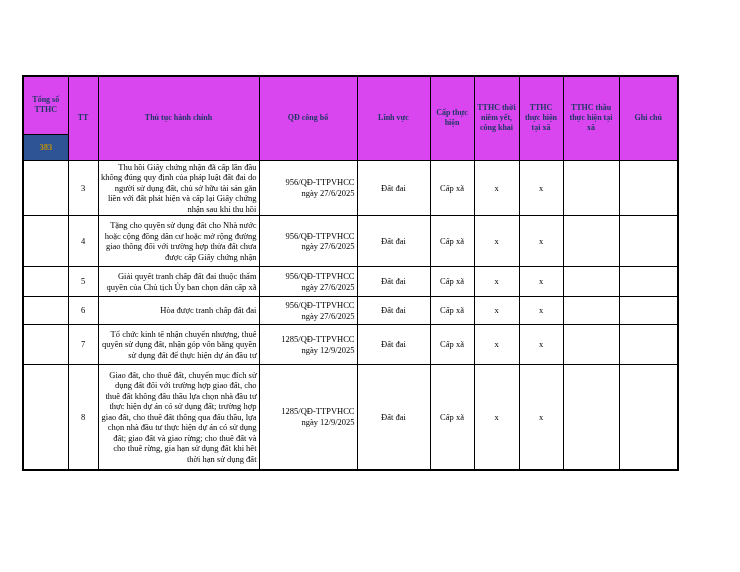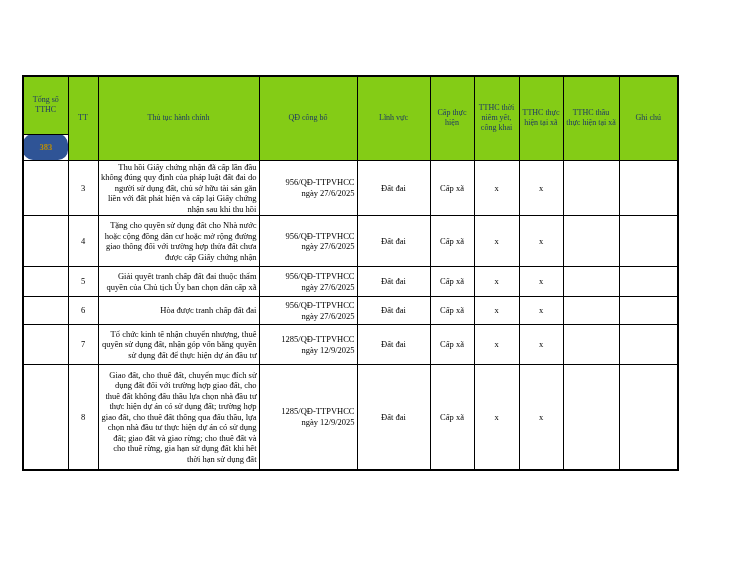--- a/index.html
+++ b/index.html
@@ -23,35 +23,34 @@
   table.tthc th, table.tthc td {
     border: 1px solid #000000;
     padding: 1px 2px;
     vertical-align: middle;
     overflow: hidden;
   }
   
   tr.hdr-main { height: 58px; }
   tr.hdr-sub  { height: 26px; }
   th.col-head {
-    background: #84cc16;
+    background: #d946ef;
     color: #1F3864;
-    font-weight: normal;
+    font-weight: bold;
     font-size: 8px;
     line-height: 1.3;
     text-align: center;
   }
   th.total-label { padding: 0 7px; }
   td.total-cell {
     background: #2F5496;
     color: #BF8F00;
     font-weight: bold;
     font-size: 8.5px;
     text-align: center;
-    border-radius: 10px;
   }
   
   tbody td { font-size: 8.5px; line-height: 1.24; }
   td.c-center { text-align: center; }
   td.c-proc   { text-align: right; padding: 1px 3px; }
   tr.r3 { height: 54px; }
   tr.r4 { height: 51px; }
   tr.r5 { height: 30px; }
   tr.r6 { height: 28px; }
   tr.r7 { height: 40px; }

